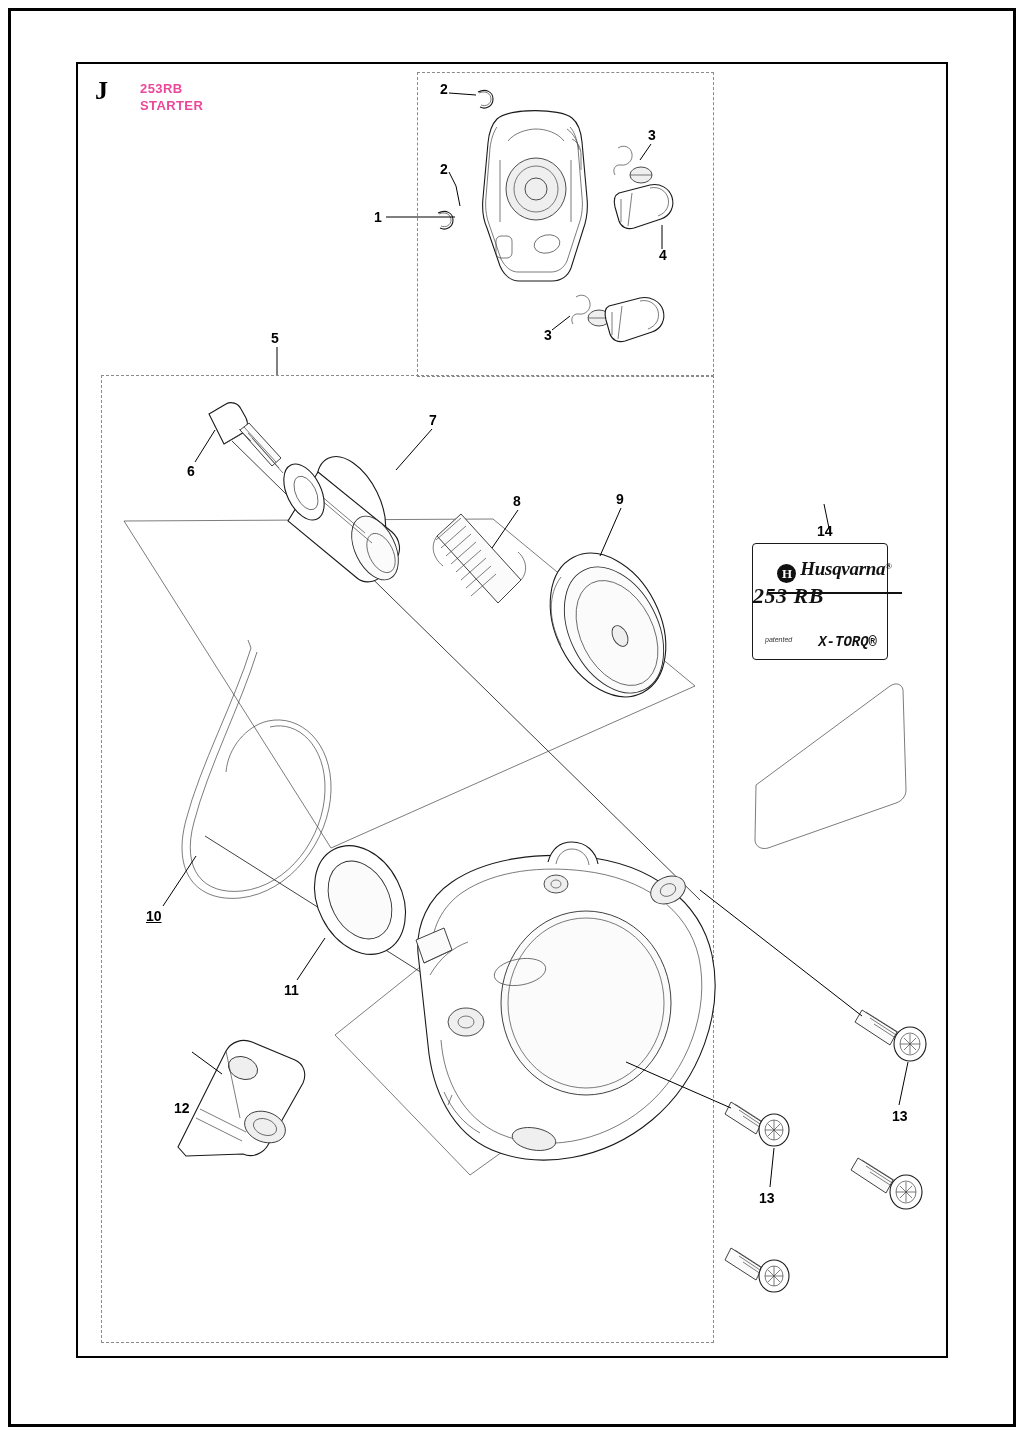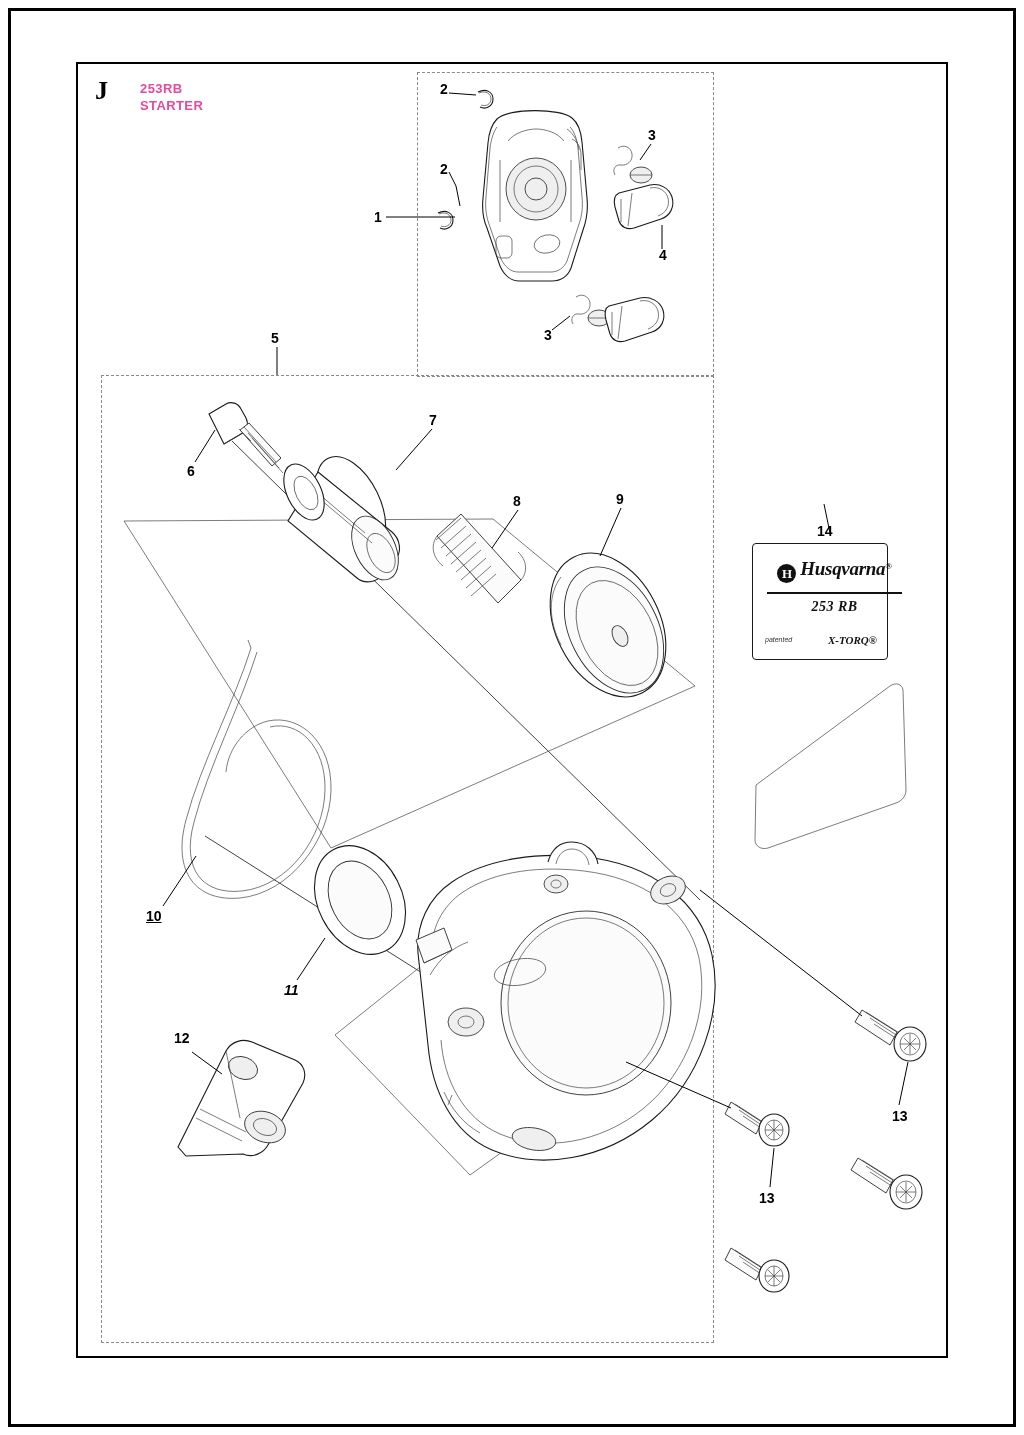--- a/index.html
+++ b/index.html
@@ -133,43 +133,42 @@
   }
   .decal-rule {
     position: absolute;
     left: 14px; top: 48px;
     width: 135px;
     height: 2px;
     background: #111;
   }
   .decal-model {
     position: absolute;
-    left: 0; top: 55px;
+    left: 0; top: 39px;
     width: 163px;
-    text-align: center;
     font-family: "Liberation Serif", serif;
     font-style: italic;
     font-weight: bold;
-    font-size: 14px;
+    font-size: 22px;
     color: #111;
     letter-spacing: 0.5px;
   }
   .decal-foot-left {
     position: absolute;
     left: 12px; top: 92px;
     font-family: "Liberation Sans", sans-serif;
     font-size: 7px;
     font-style: italic;
     color: #333;
   }
   .decal-foot-right {
     position: absolute;
     right: 10px; top: 90px;
-    font-family: Liberation Serif, serif;
-    font-size: 11px;
+    font-family: Liberation Mono, monospace;
+    font-size: 14px;
     font-style: italic;
     font-weight: bold;
     color: #111;
   }
 </style>
 </head>
 <body>
 
 <div id="page">
 
@@ -413,19 +412,19 @@
   <div class="callout" style="left:440px;  top:161px;">2</div>
   <div class="callout" style="left:648px;  top:127px;">3</div>
   <div class="callout" style="left:544px;  top:327px;">3</div>
   <div class="callout" style="left:659px;  top:247px;">4</div>
   <div class="callout" style="left:271px;  top:330px;">5</div>
   <div class="callout" style="left:187px;  top:463px;">6</div>
   <div class="callout" style="left:429px;  top:412px;">7</div>
   <div class="callout" style="left:513px;  top:493px;">8</div>
   <div class="callout" style="left:616px;  top:491px;">9</div>
   <div class="callout" style="left:146px;  top:908px;text-decoration:underline;">10</div>
-  <div class="callout" style="left:284px;  top:982px;font-style:italic;">11</div>
-  <div class="callout" style="left:174px;  top:1030px;">12</div>
+  <div class="callout" style="left:284px;  top:982px;">11</div>
+  <div class="callout" style="left:174px;  top:1100px;">12</div>
   <div class="callout" style="left:892px;  top:1108px;">13</div>
   <div class="callout" style="left:759px;  top:1190px;">13</div>
   <div class="callout" style="left:817px;  top:487px;margin-top:36px;">14</div>
 
 </div>
 
 </body></html>

